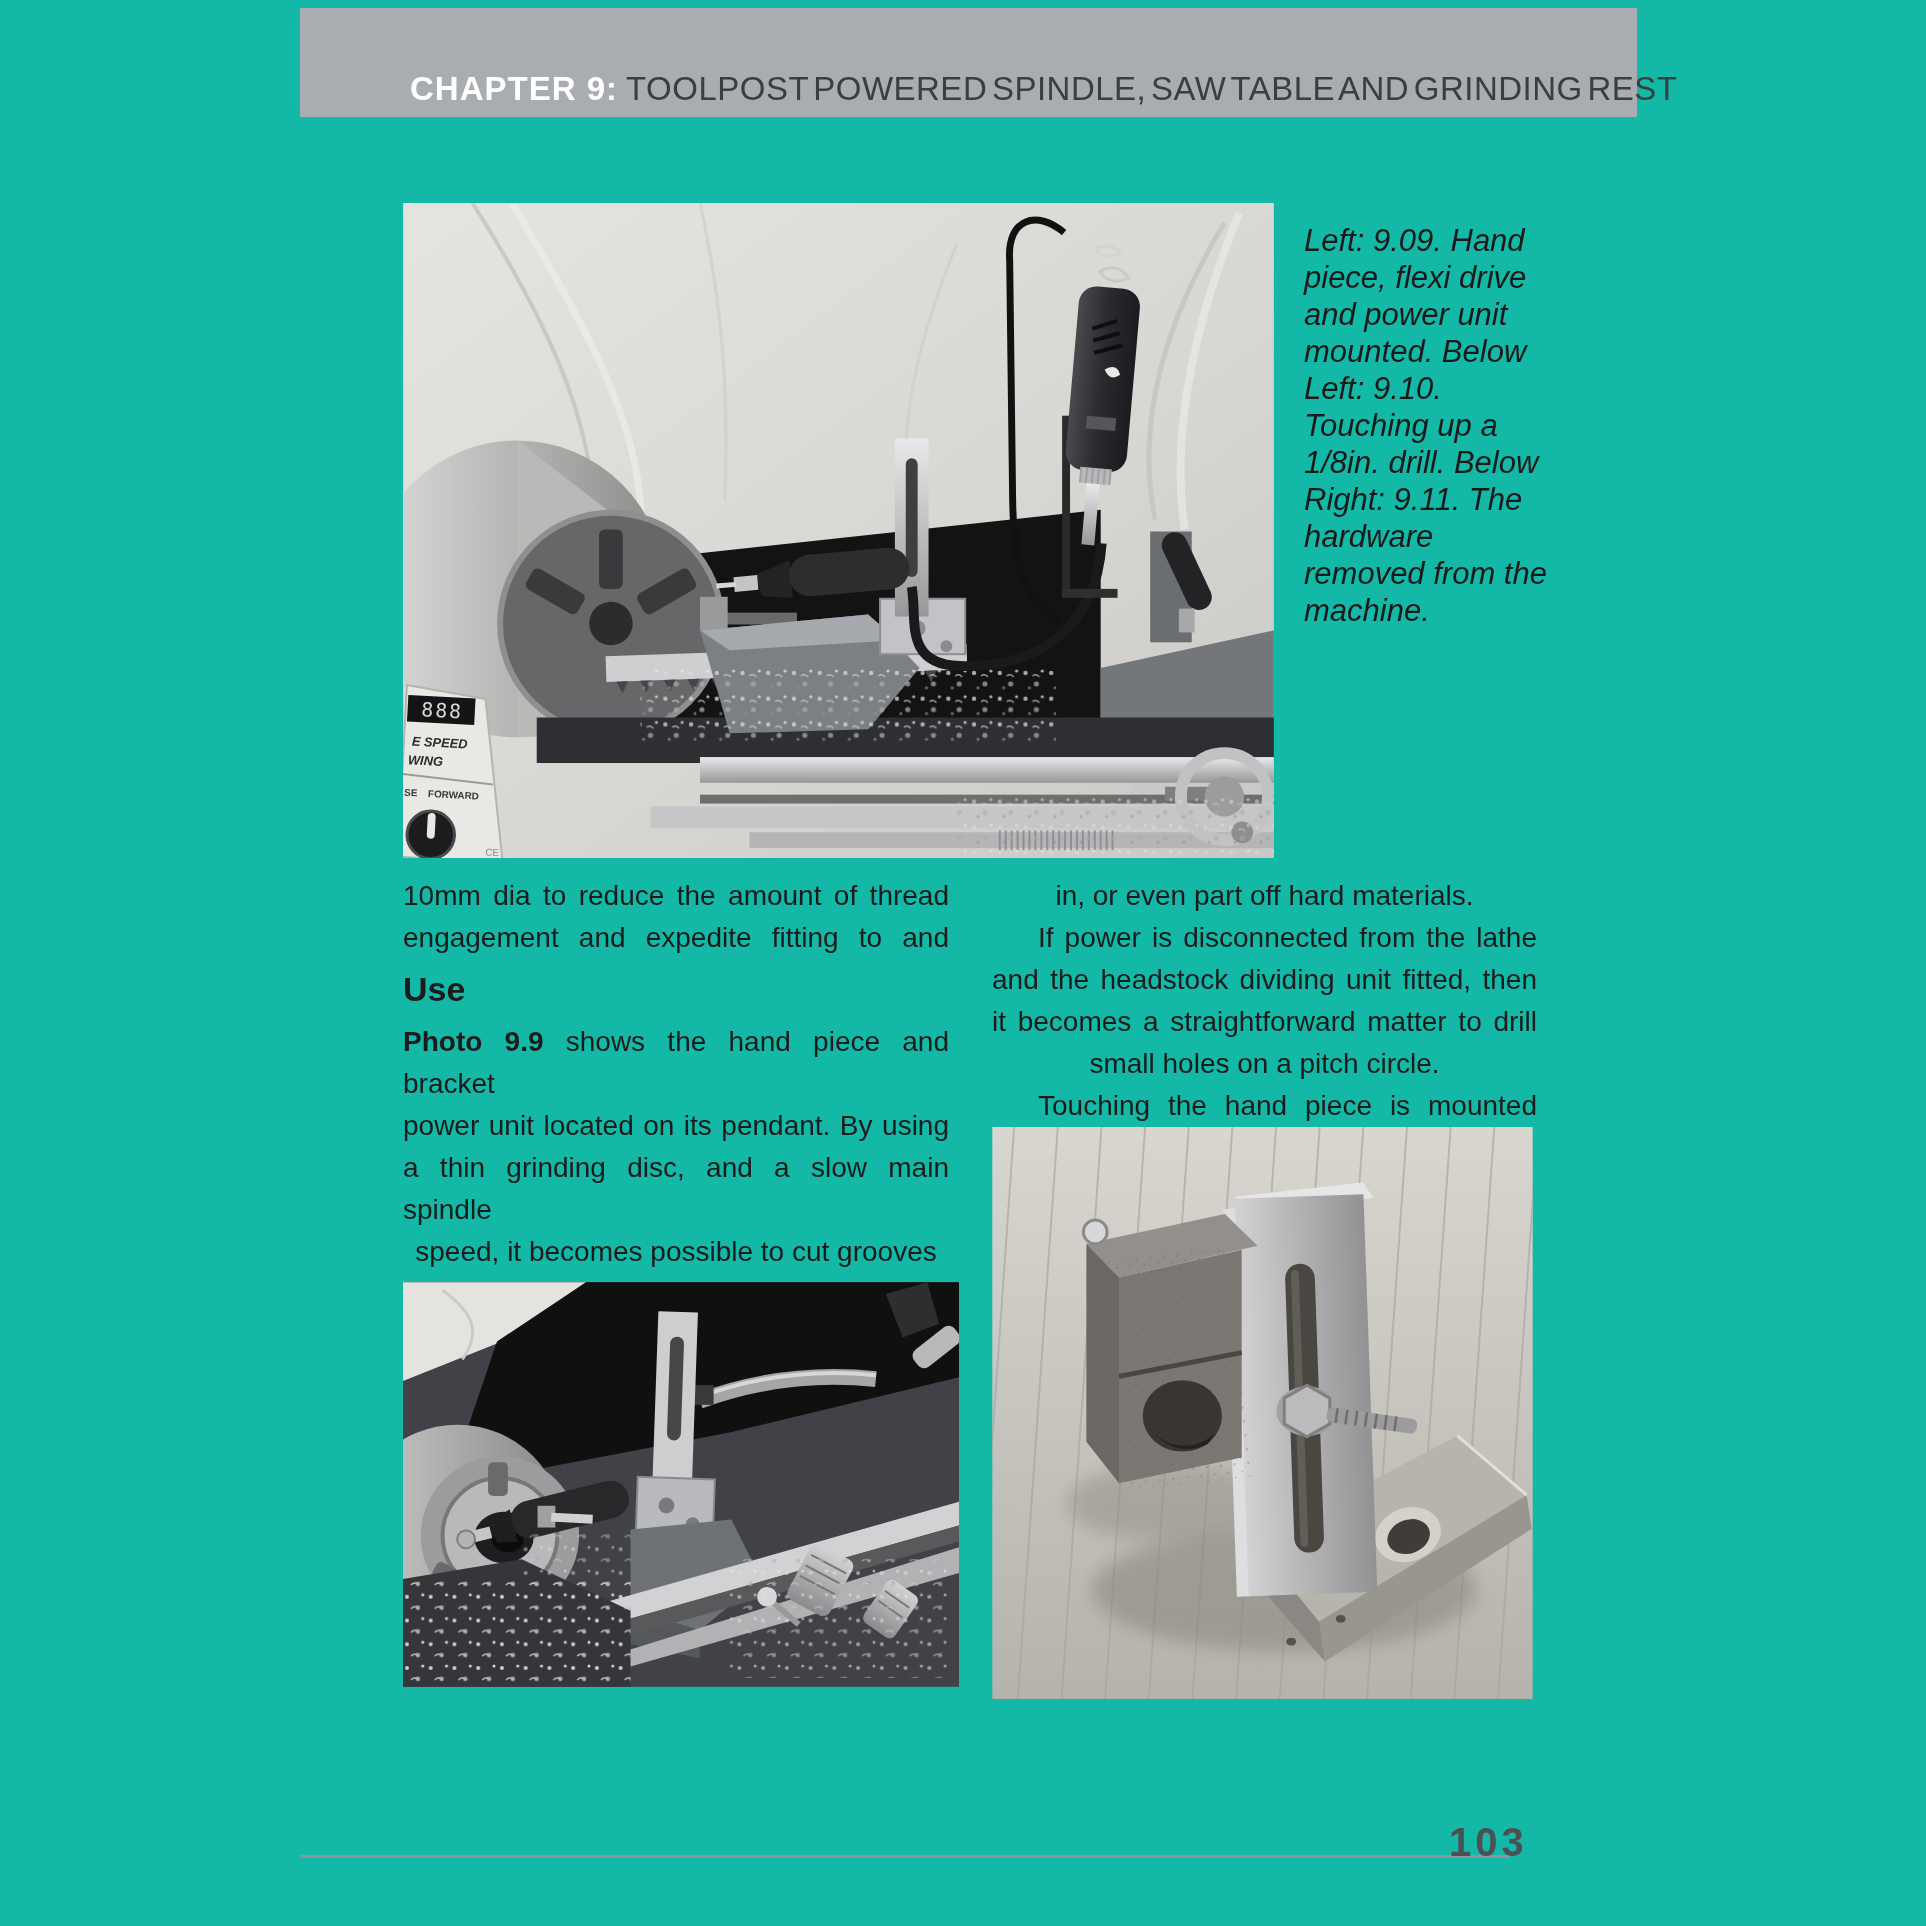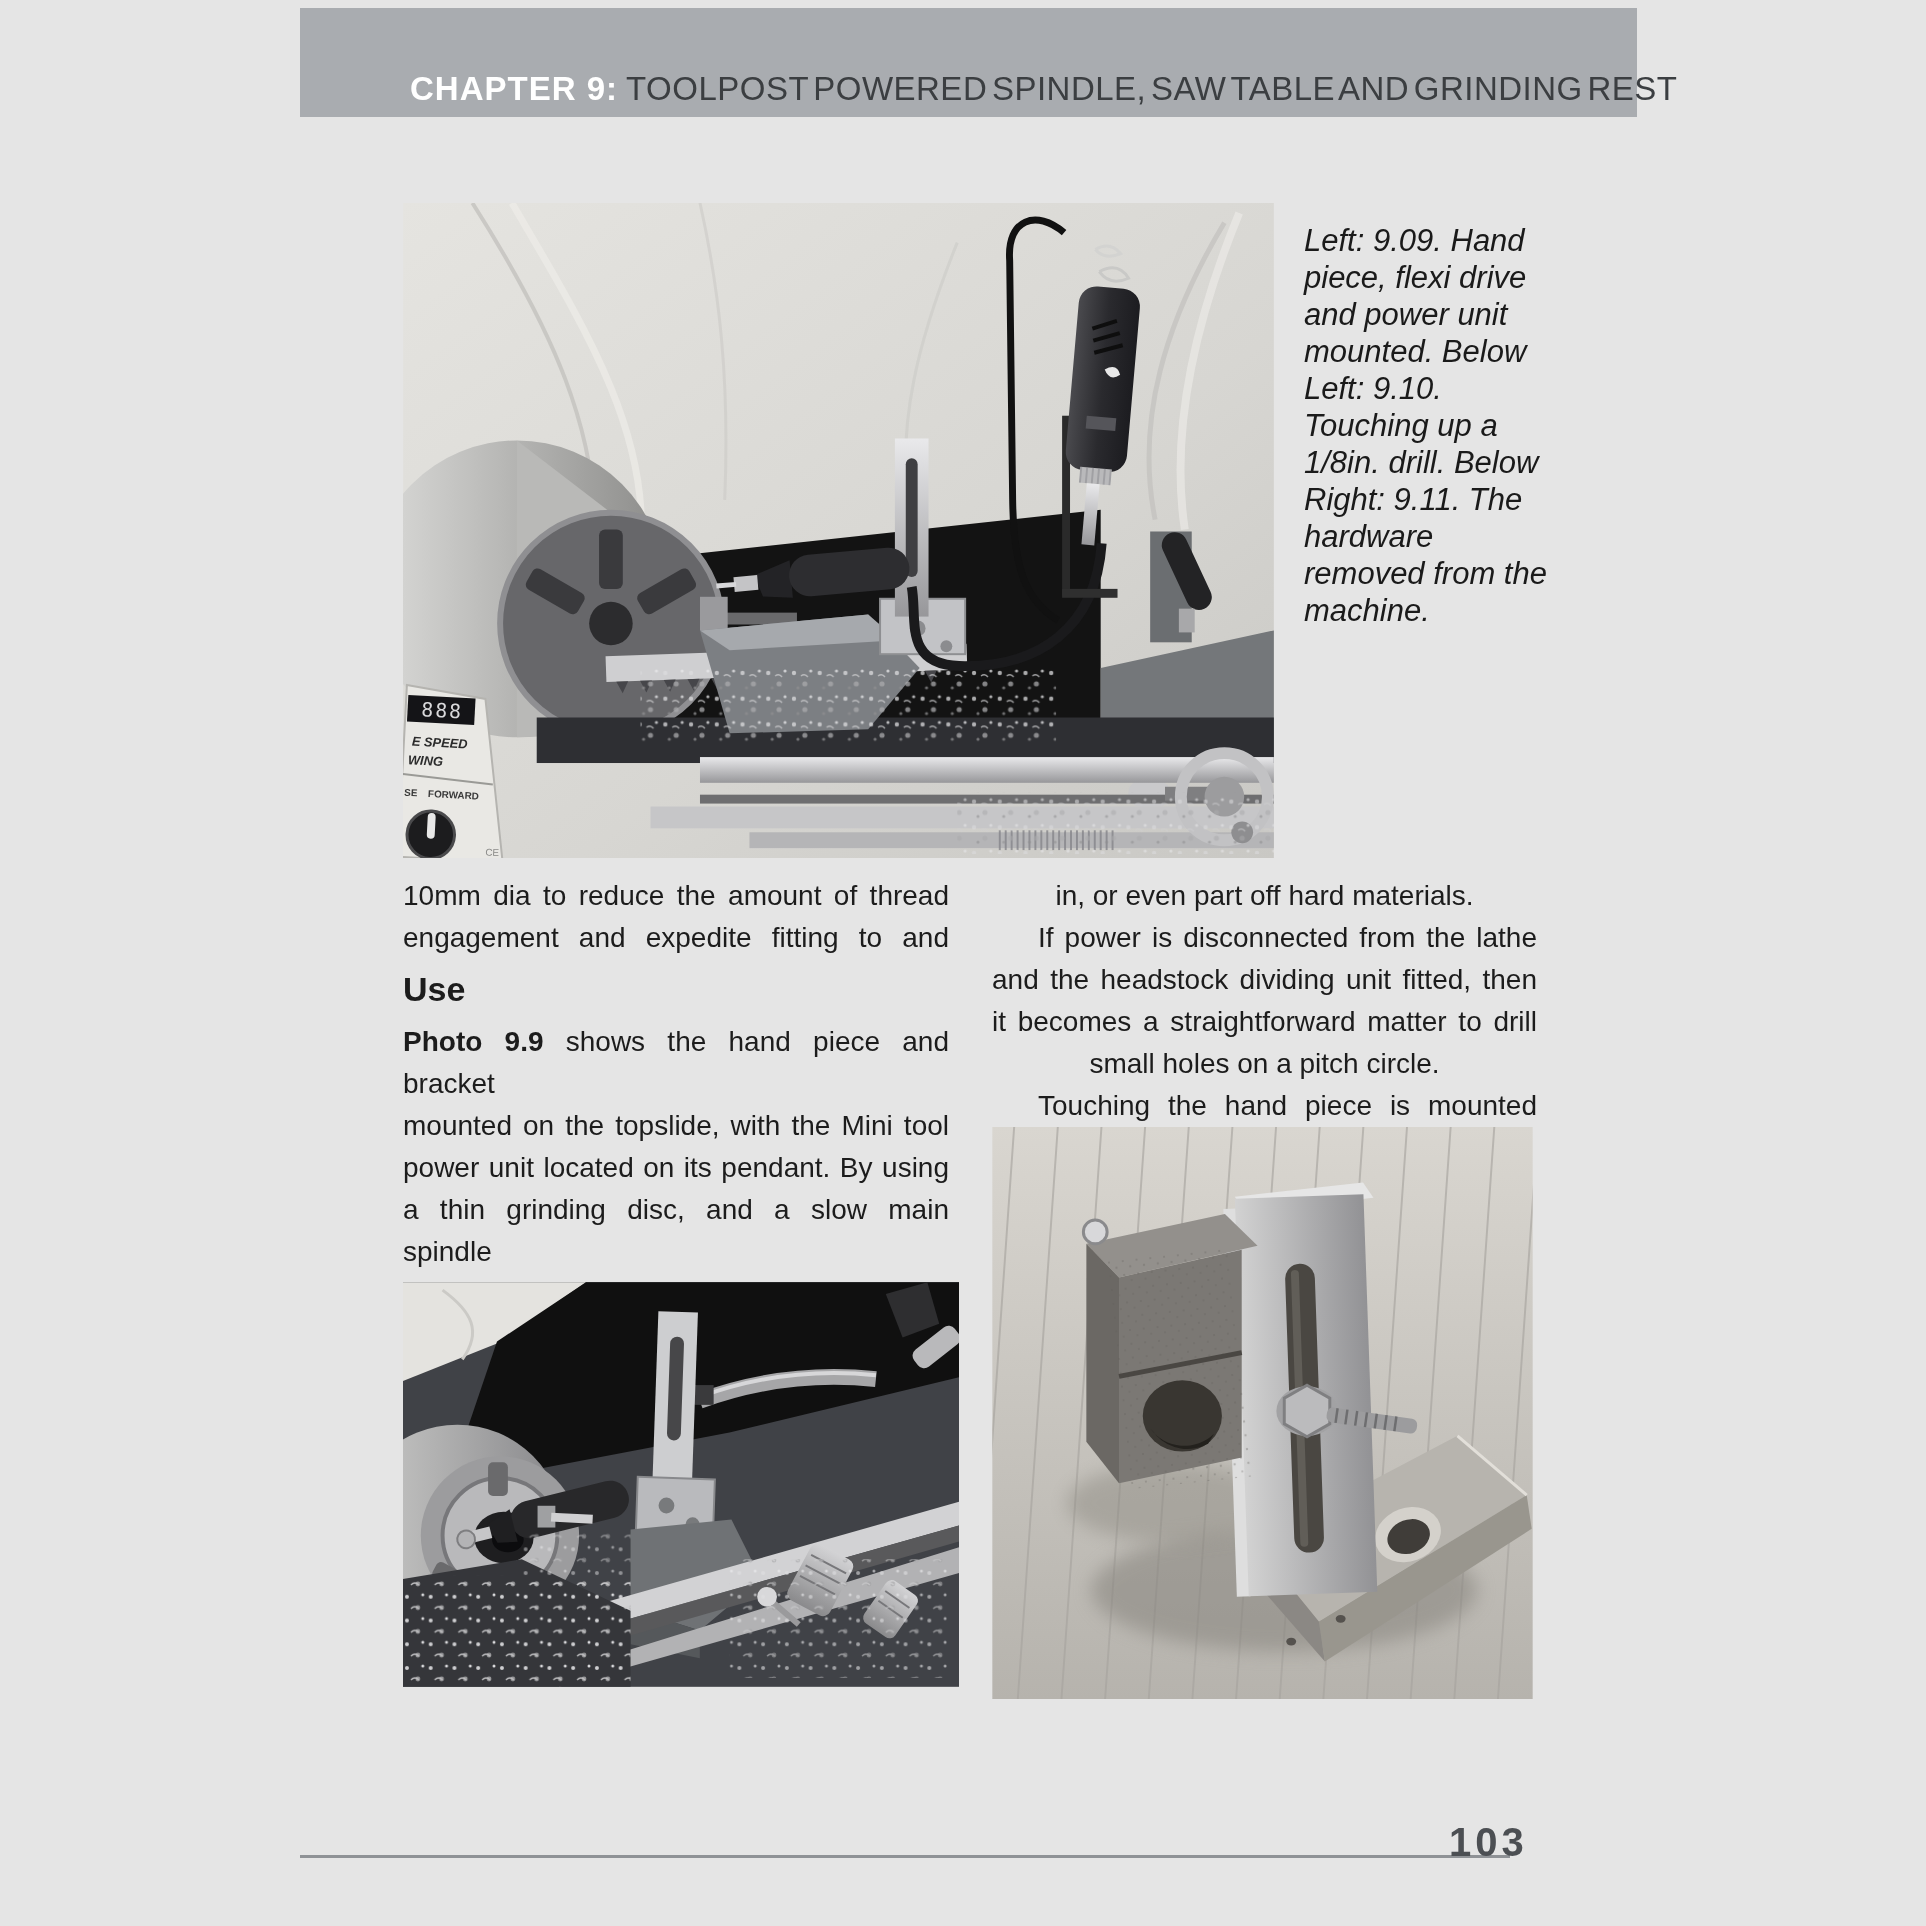--- a/index.html
+++ b/index.html
@@ -1,16 +1,16 @@
 <!DOCTYPE html>
 <html><head>
 <meta charset="utf-8">
 <style>
   html,body{margin:0;padding:0;background:#ffffff;}
-  .page{position:relative;width:1927px;height:1927px;background:#e5e5e5;overflow:hidden;
+  .page{position:relative;width:1927px;height:1927px;background:#14b8a6;overflow:hidden;
         font-family:"Liberation Sans","DejaVu Sans",sans-serif;color:#1c1c1c;}
   .abs{position:absolute;}
   
   .header-bar{left:300px;top:8px;width:1337px;height:109px;background:#a9acb0;
               display:flex;align-items:flex-end;padding-left:110px;box-sizing:border-box;
               padding-bottom:9px;white-space:nowrap;}
   .header-bar .chap{font-weight:bold;color:#ffffff;font-size:33px;letter-spacing:1px;}
   .header-bar .titl{color:#3b3e41;font-size:33px;letter-spacing:0.5px;word-spacing:-5px;margin-left:8px;}
   
   .caption{left:1297px;top:222px;width:327px;margin-left:7px;}
@@ -217,21 +217,20 @@
   </div>
 
   <div class="abs body-col col-left">
     <div>
       <div class="jline">10mm dia to reduce the amount of thread</div>
       <div class="jline">engagement and expedite fitting to and</div>
     </div>
     <div class="use-h">Use</div>
     <div>
       <div class="jline"><span class="bold">Photo 9.9</span><span> shows the hand piece and bracket</span></div>
-      <div class="jline">mounted on the topslide, with the Mini tool</div>
       <div class="jline">power unit located on its pendant. By using</div>
       <div class="jline">a thin grinding disc, and a slow main spindle</div>
       <div class="lline">speed, it becomes possible to cut grooves</div>
     </div>
   </div>
 
   <div class="abs body-col col-right">
     <div class="lline">in, or even part off hard materials.</div>
     <div>
       <div class="jline ind">If power is disconnected from the lathe</div>

